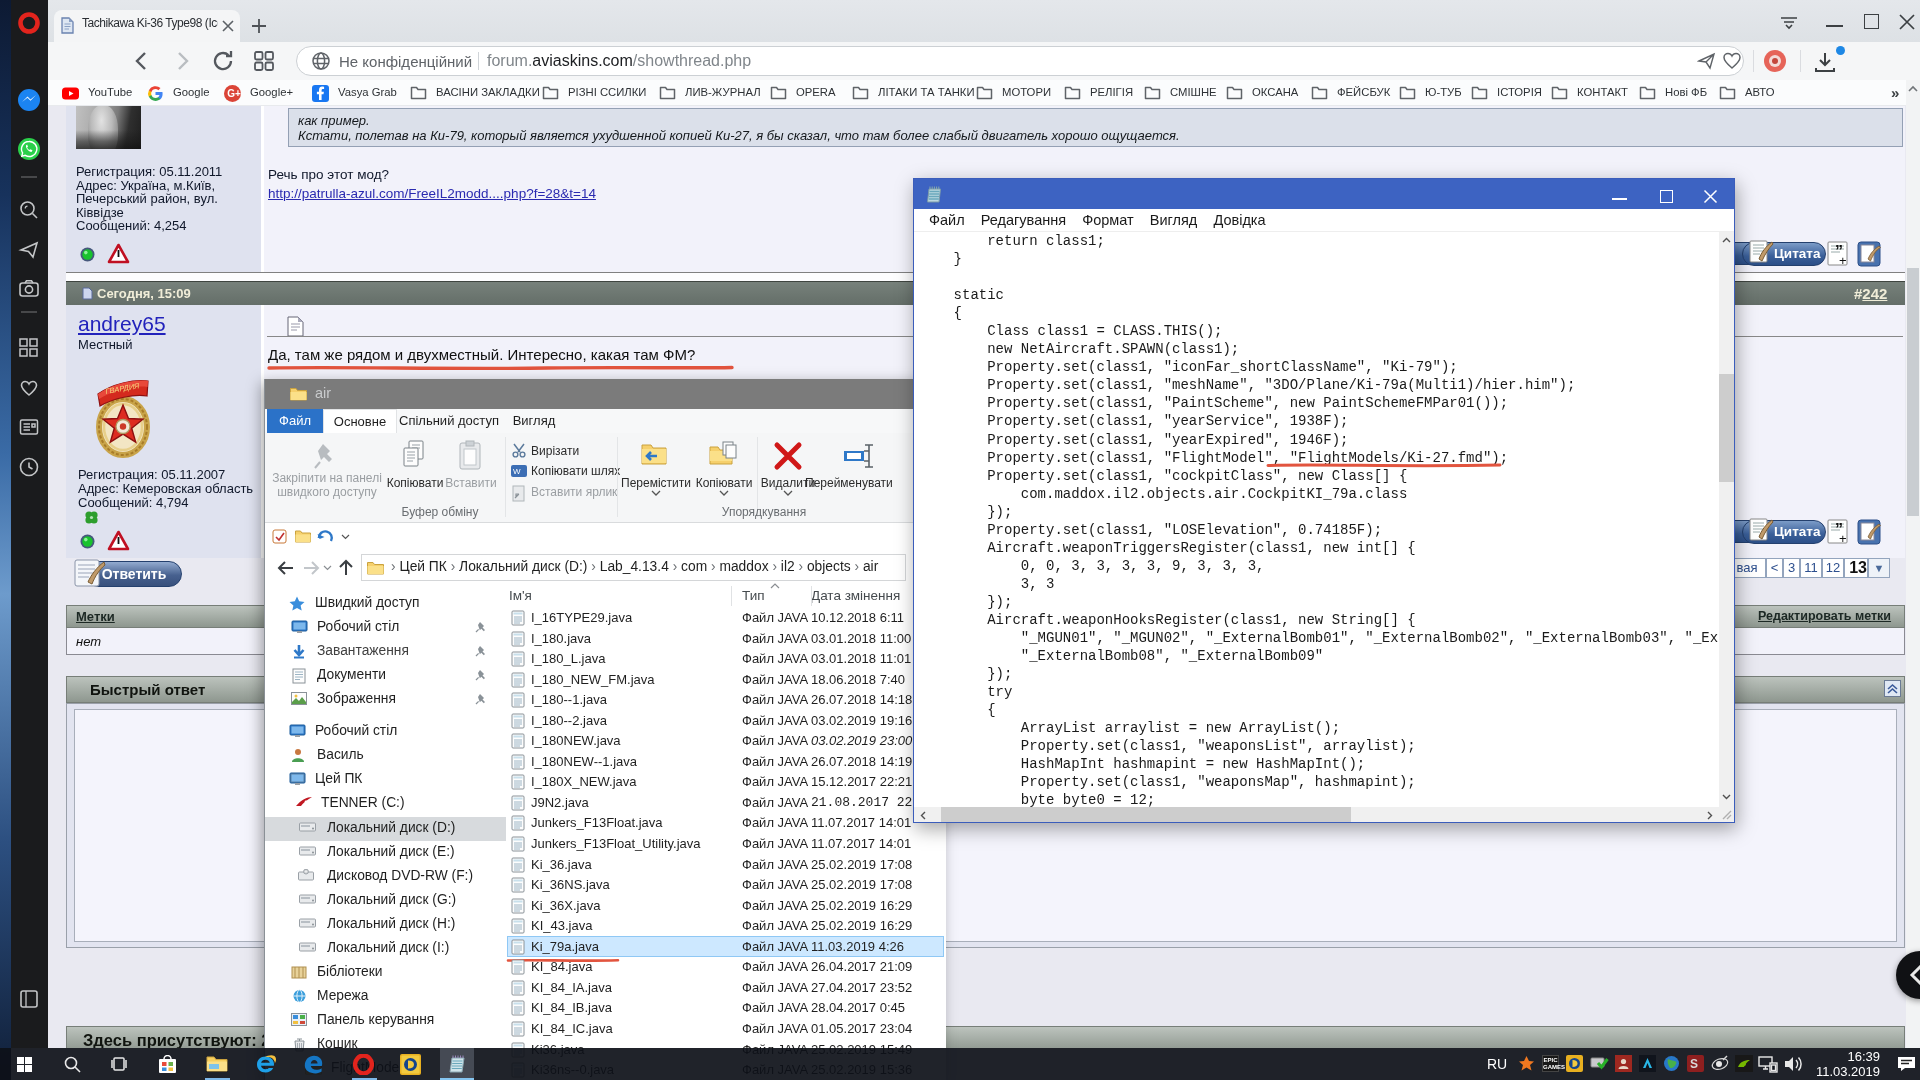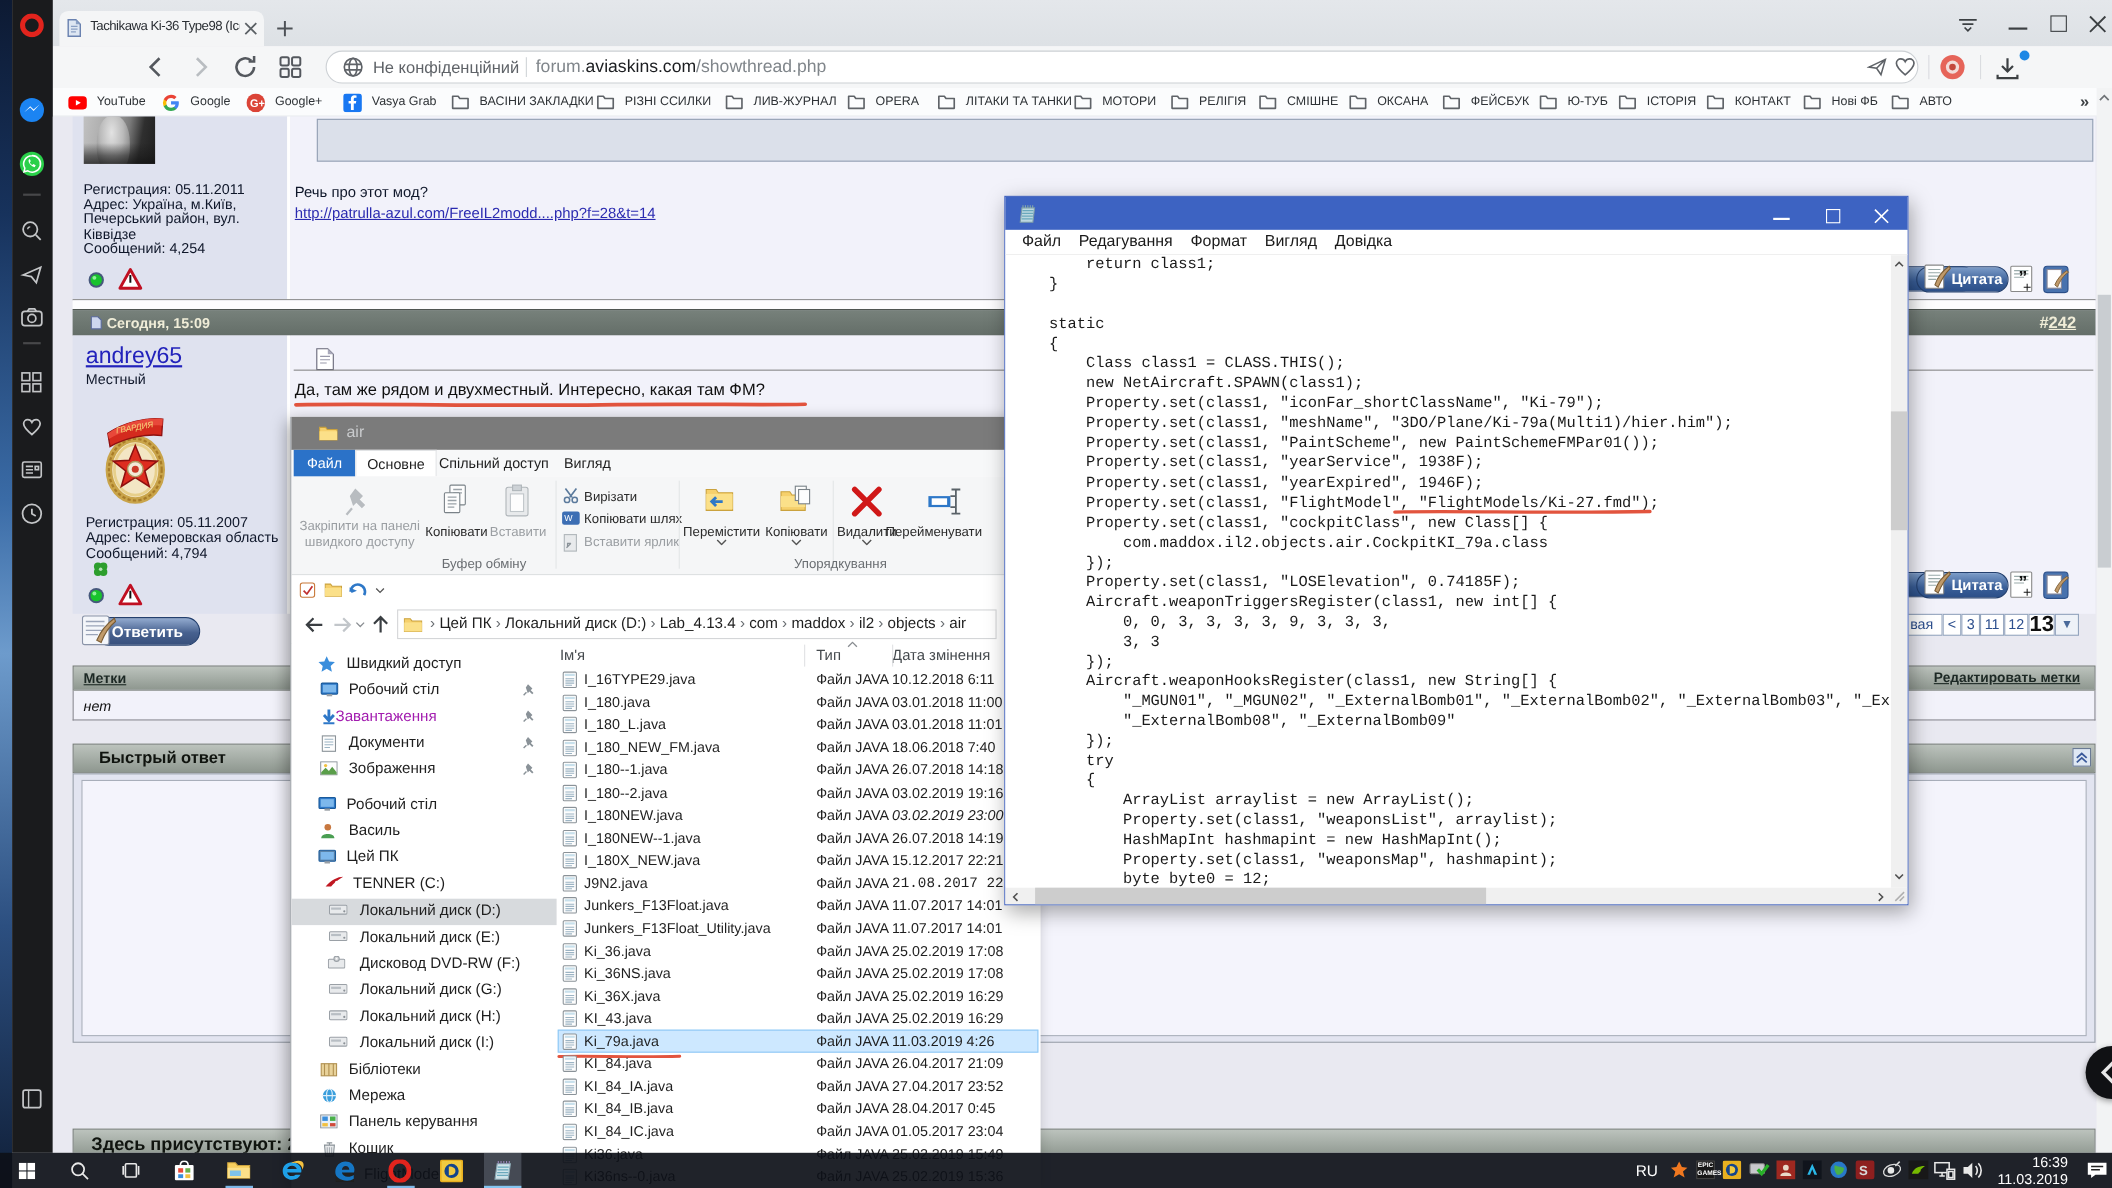--- a/index.html
+++ b/index.html
@@ -336,20 +336,21 @@
         </svg>
 </div>
 <div class="ab" style="left:59px;top:137px;width:23px;height:21px;">
   <svg width="23" height="21">
           <path d="M11.5 2 L21 19 H2 Z" fill="#fff" stroke="#c01022" stroke-width="2.6" stroke-linejoin="round"></path>
           <path d="M11.5 7 V14" stroke="#101010" stroke-width="1.8"></path>
         </svg>
 </div>
 
 <div class="ab" style="left:240px;top:2px;width:1615px;height:39px;background:#dbe0ea;border:1px solid #94a0b4;"></div>
+<div class="fs13 ab" style="left:250px;top:7px;font-style:italic;line-height:15px;color:#14181c;">как пример.<br>Кстати, полетав на Ки-79, который является ухудшенной копией Ки-27, я бы сказал, что там более слабый двигатель хорошо ощущается.</div>
 
 <div class="fs13 ab" style="left:220px;top:61px;font-size:13.5px;">Речь про этот мод?</div>
 <div class="fs13 ab" style="left:220px;top:80px;font-size:13.5px;color:#2a2ab0;text-decoration:underline;">http://patrulla-azul.com/FreeIL2modd....php?f=28&amp;t=14</div>
 
 <div class="ab" style="left:1675px;top:136px;width:72px;height:23px;border-radius:11px;background:linear-gradient(180deg,#7c9cc8,#3a5f99 60%,#2c4f88);border:1px solid #24406e;"></div>
 <div class="ab" style="left:1694px;top:136px;width:84px;height:24px;border-radius:12px;background:linear-gradient(180deg,#7c9cc8,#3a5f99 60%,#2c4f88);border:1px solid #24406e;"></div>
       <div class="ab" style="left:1726px;top:140px;color:#fff;font-weight:bold;font-size:13.5px;">Цитата</div>
 <div class="ab" style="left:1700px;top:132px;width:26px;height:28px;">
   <svg width="26" height="28">
           <rect x="2" y="3" width="17" height="21" fill="#fff" stroke="#888" rx="1"></rect>
@@ -477,21 +478,21 @@
           <path d="M31 6 C24 11 18 19 15 26 L19 28 C22 20 27 13 32 9 Z" fill="#c09a6a" stroke="#7a5c34" stroke-width="1"></path>
         </svg>
 </div>
 
 <div class="ab" style="left:1680px;top:452px;height:20px;font-size:13px;color:#2d4f8e;">
   <span style="position:absolute;left:0;width:38px;height:20px;background:#fff;border:1px solid #93a4bd;text-align:center;line-height:18px;">вая</span>
   <span style="position:absolute;left:38px;width:17px;height:20px;background:#fff;border:1px solid #93a4bd;text-align:center;line-height:18px;">&lt;</span>
   <span style="position:absolute;left:55px;width:17px;height:20px;background:#fff;border:1px solid #93a4bd;text-align:center;line-height:18px;">3</span>
   <span style="position:absolute;left:72px;width:22px;height:20px;background:#fff;border:1px solid #93a4bd;text-align:center;line-height:18px;">11</span>
   <span style="position:absolute;left:94px;width:22px;height:20px;background:#fff;border:1px solid #93a4bd;text-align:center;line-height:18px;">12</span>
-  <span style="position:absolute;left:116px;width:24px;height:20px;background:#fff;border:1px solid #93a4bd;text-align:left;line-height:18px;color:#111;font-weight:bold;font-size:20px;">13</span>
+  <span style="position:absolute;left:116px;width:24px;height:20px;background:#fff;border:1px solid #93a4bd;text-align:right;line-height:18px;color:#111;font-weight:bold;font-size:16px;">13</span>
   <span style="position:absolute;left:140px;width:22px;height:20px;background:#eef2f8;border:1px solid #93a4bd;text-align:center;line-height:18px;color:#4a6a9a;font-size:11px;">▼</span>
 </div>
 
 <div class="ab gbar" style="left:18px;top:499px;width:1839px;height:23px;border:1px solid #777e78;"></div>
 <div class="ab" style="left:28px;top:503px;font-size:13px;font-weight:bold;color:#1c2824;text-decoration:underline;">Метки</div>
 <div class="ab" style="left:1710px;top:503px;font-size:12.5px;font-weight:bold;color:#1c2824;text-decoration:underline;">Редактировать метки</div>
 
 <div class="ab" style="left:18px;top:522px;width:1839px;height:27px;background:#f2f2fa;border:1px solid #8a8a92;border-top:none;"></div>
 <div class="ab" style="left:28px;top:528px;font-size:13px;font-style:italic;color:#101010;">нет</div>
 
@@ -977,21 +978,21 @@
             <path d="M5 1 L9 5 L7.5 6.5 L10 9 L8.8 10.2 L6.3 7.7 L4.8 9.2 L3 4 Z" fill="#8a9298"></path>
             <path d="M3.6 8.4 L1 11" stroke="#8a9298" stroke-width="1.3"></path>
           </svg>
         </div>
 <div class="ab" style="left:27px;top:265px;">
           <svg width="14" height="16">
             <path d="M7 1 V9 M2.5 6 L7 11 L11.5 6" fill="none" stroke="#2e78c8" stroke-width="2.6"></path>
             <path d="M2 13.5 H12" stroke="#2e78c8" stroke-width="2"></path>
           </svg>
         </div>
-<div class="ab" style="left:40px;top:264px;font-size:13.8px;color:#a21caf;white-space:nowrap;">Завантаження</div>
+<div class="ab" style="left:52px;top:264px;font-size:13.8px;color:#404040;white-space:nowrap;">Завантаження</div>
 <div class="ab" style="left:210px;top:266px;">
           <svg width="12" height="12">
             <path d="M5 1 L9 5 L7.5 6.5 L10 9 L8.8 10.2 L6.3 7.7 L4.8 9.2 L3 4 Z" fill="#8a9298"></path>
             <path d="M3.6 8.4 L1 11" stroke="#8a9298" stroke-width="1.3"></path>
           </svg>
         </div>
 <div class="ab" style="left:27px;top:289px;">
           <svg width="14" height="16">
             <rect x="1" y="1" width="12" height="14" fill="#fdfdfd" stroke="#8a9298"></rect>
             <path d="M3 4 H11 M3 6.5 H11 M3 9 H11 M3 11.5 H8" stroke="#9cb4c4"></path>

